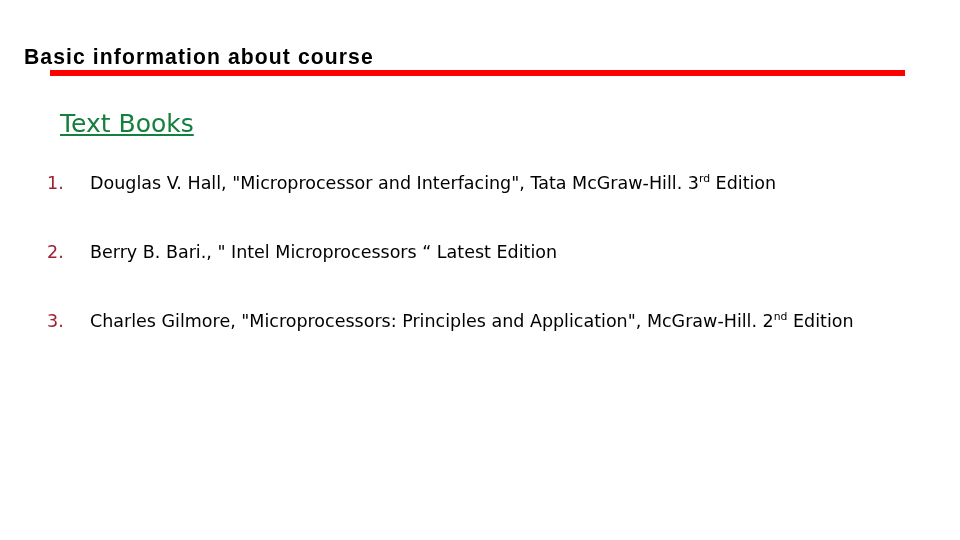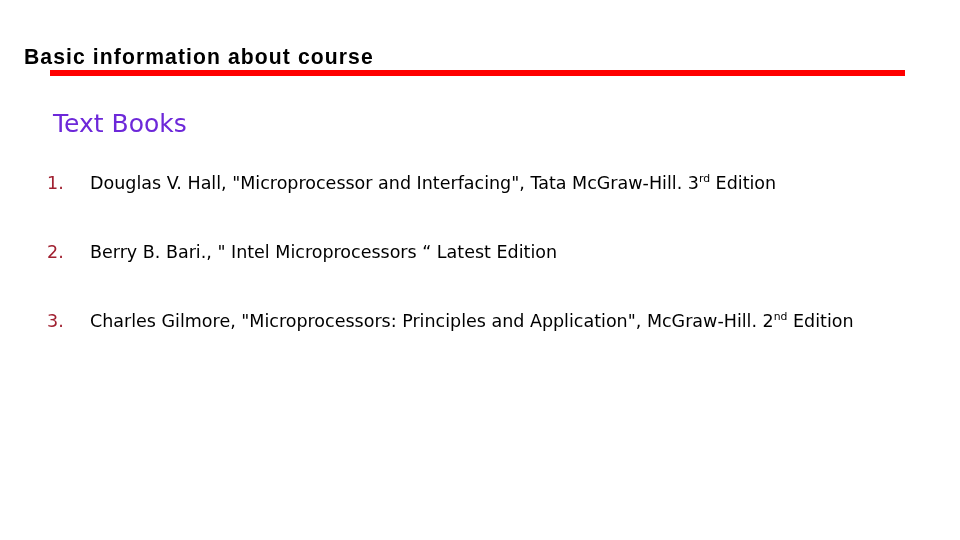--- a/index.html
+++ b/index.html
@@ -53,27 +53,28 @@
 
   
   .body-block {
     position: absolute;
     left: 0;
     top: 0;
     width: 960px;
   }
   .section-heading {
     position: absolute;
-    left: 53px;
+    left: 60px;
     top: 109px;
     font-family: "DejaVu Sans", sans-serif;
     font-size: 25px;
     line-height: 30px;
-    color: #6d28d9;
+    color: #15803d;
     white-space: nowrap;
+    text-decoration: underline;
   }
 
   .booklist {
     position: absolute;
     left: 47px;
     top: 160px;
     width: 880px;
     margin: 0;
     padding: 0;
     list-style: none;

